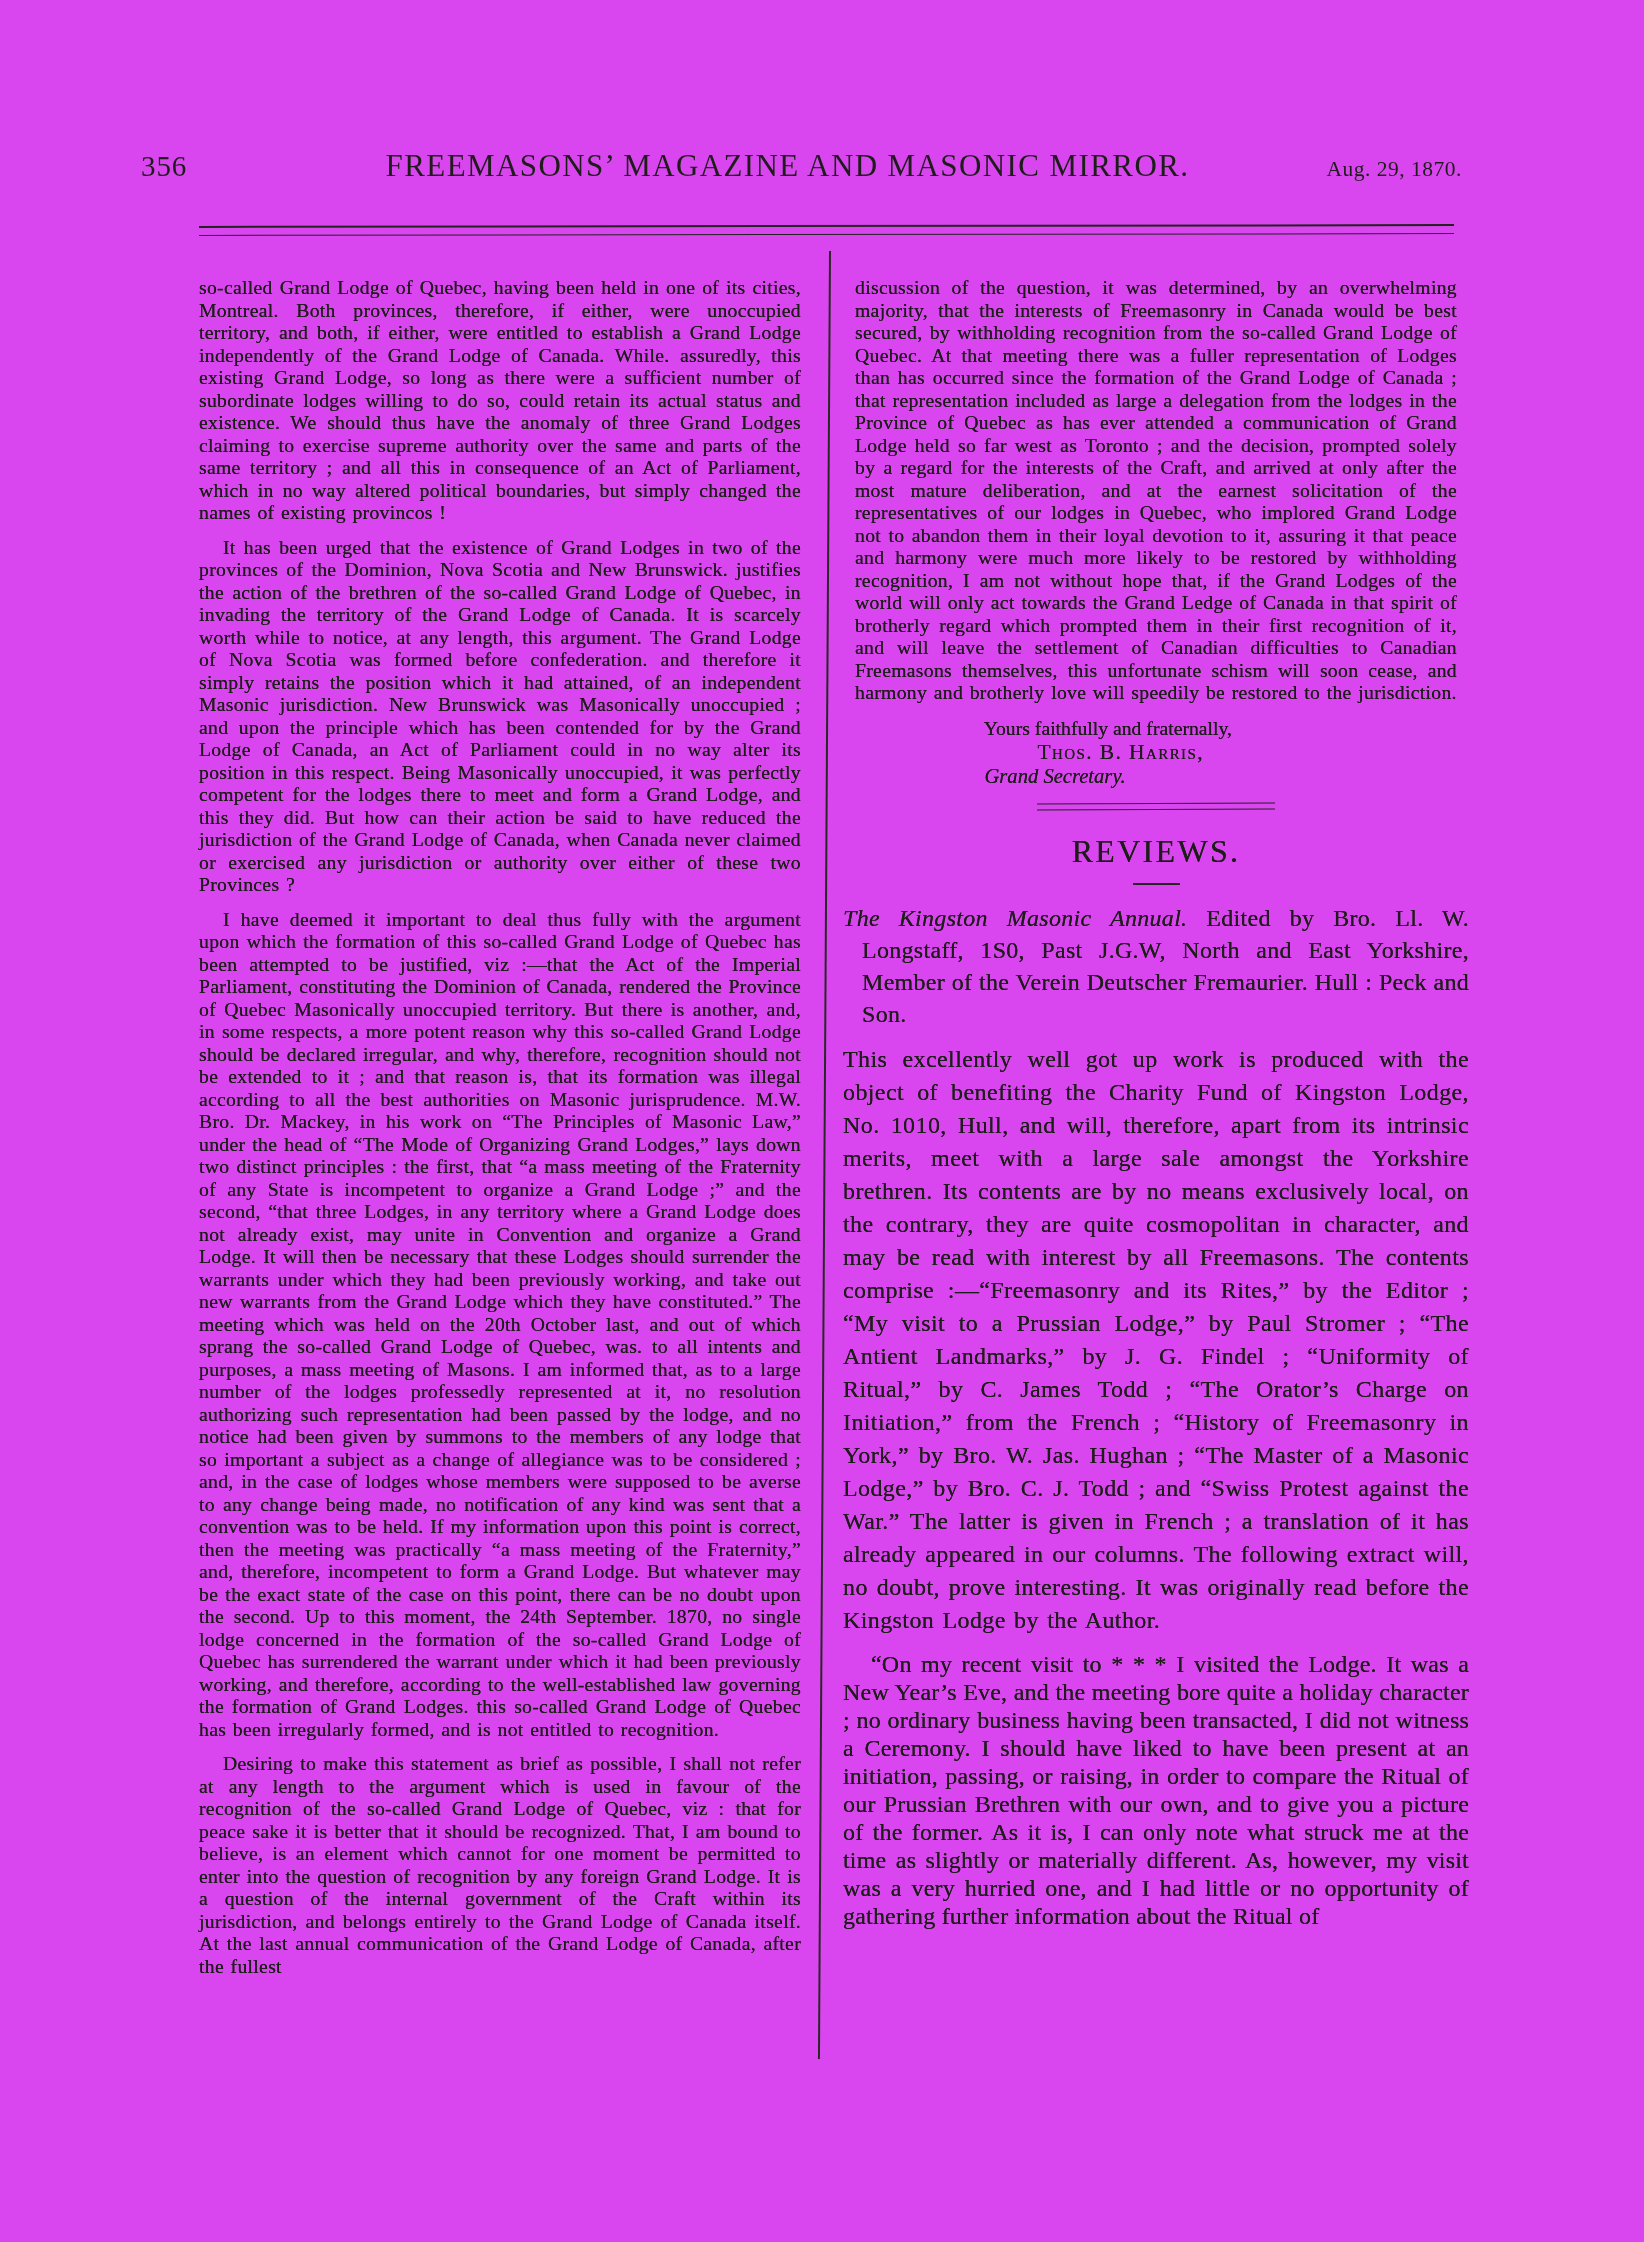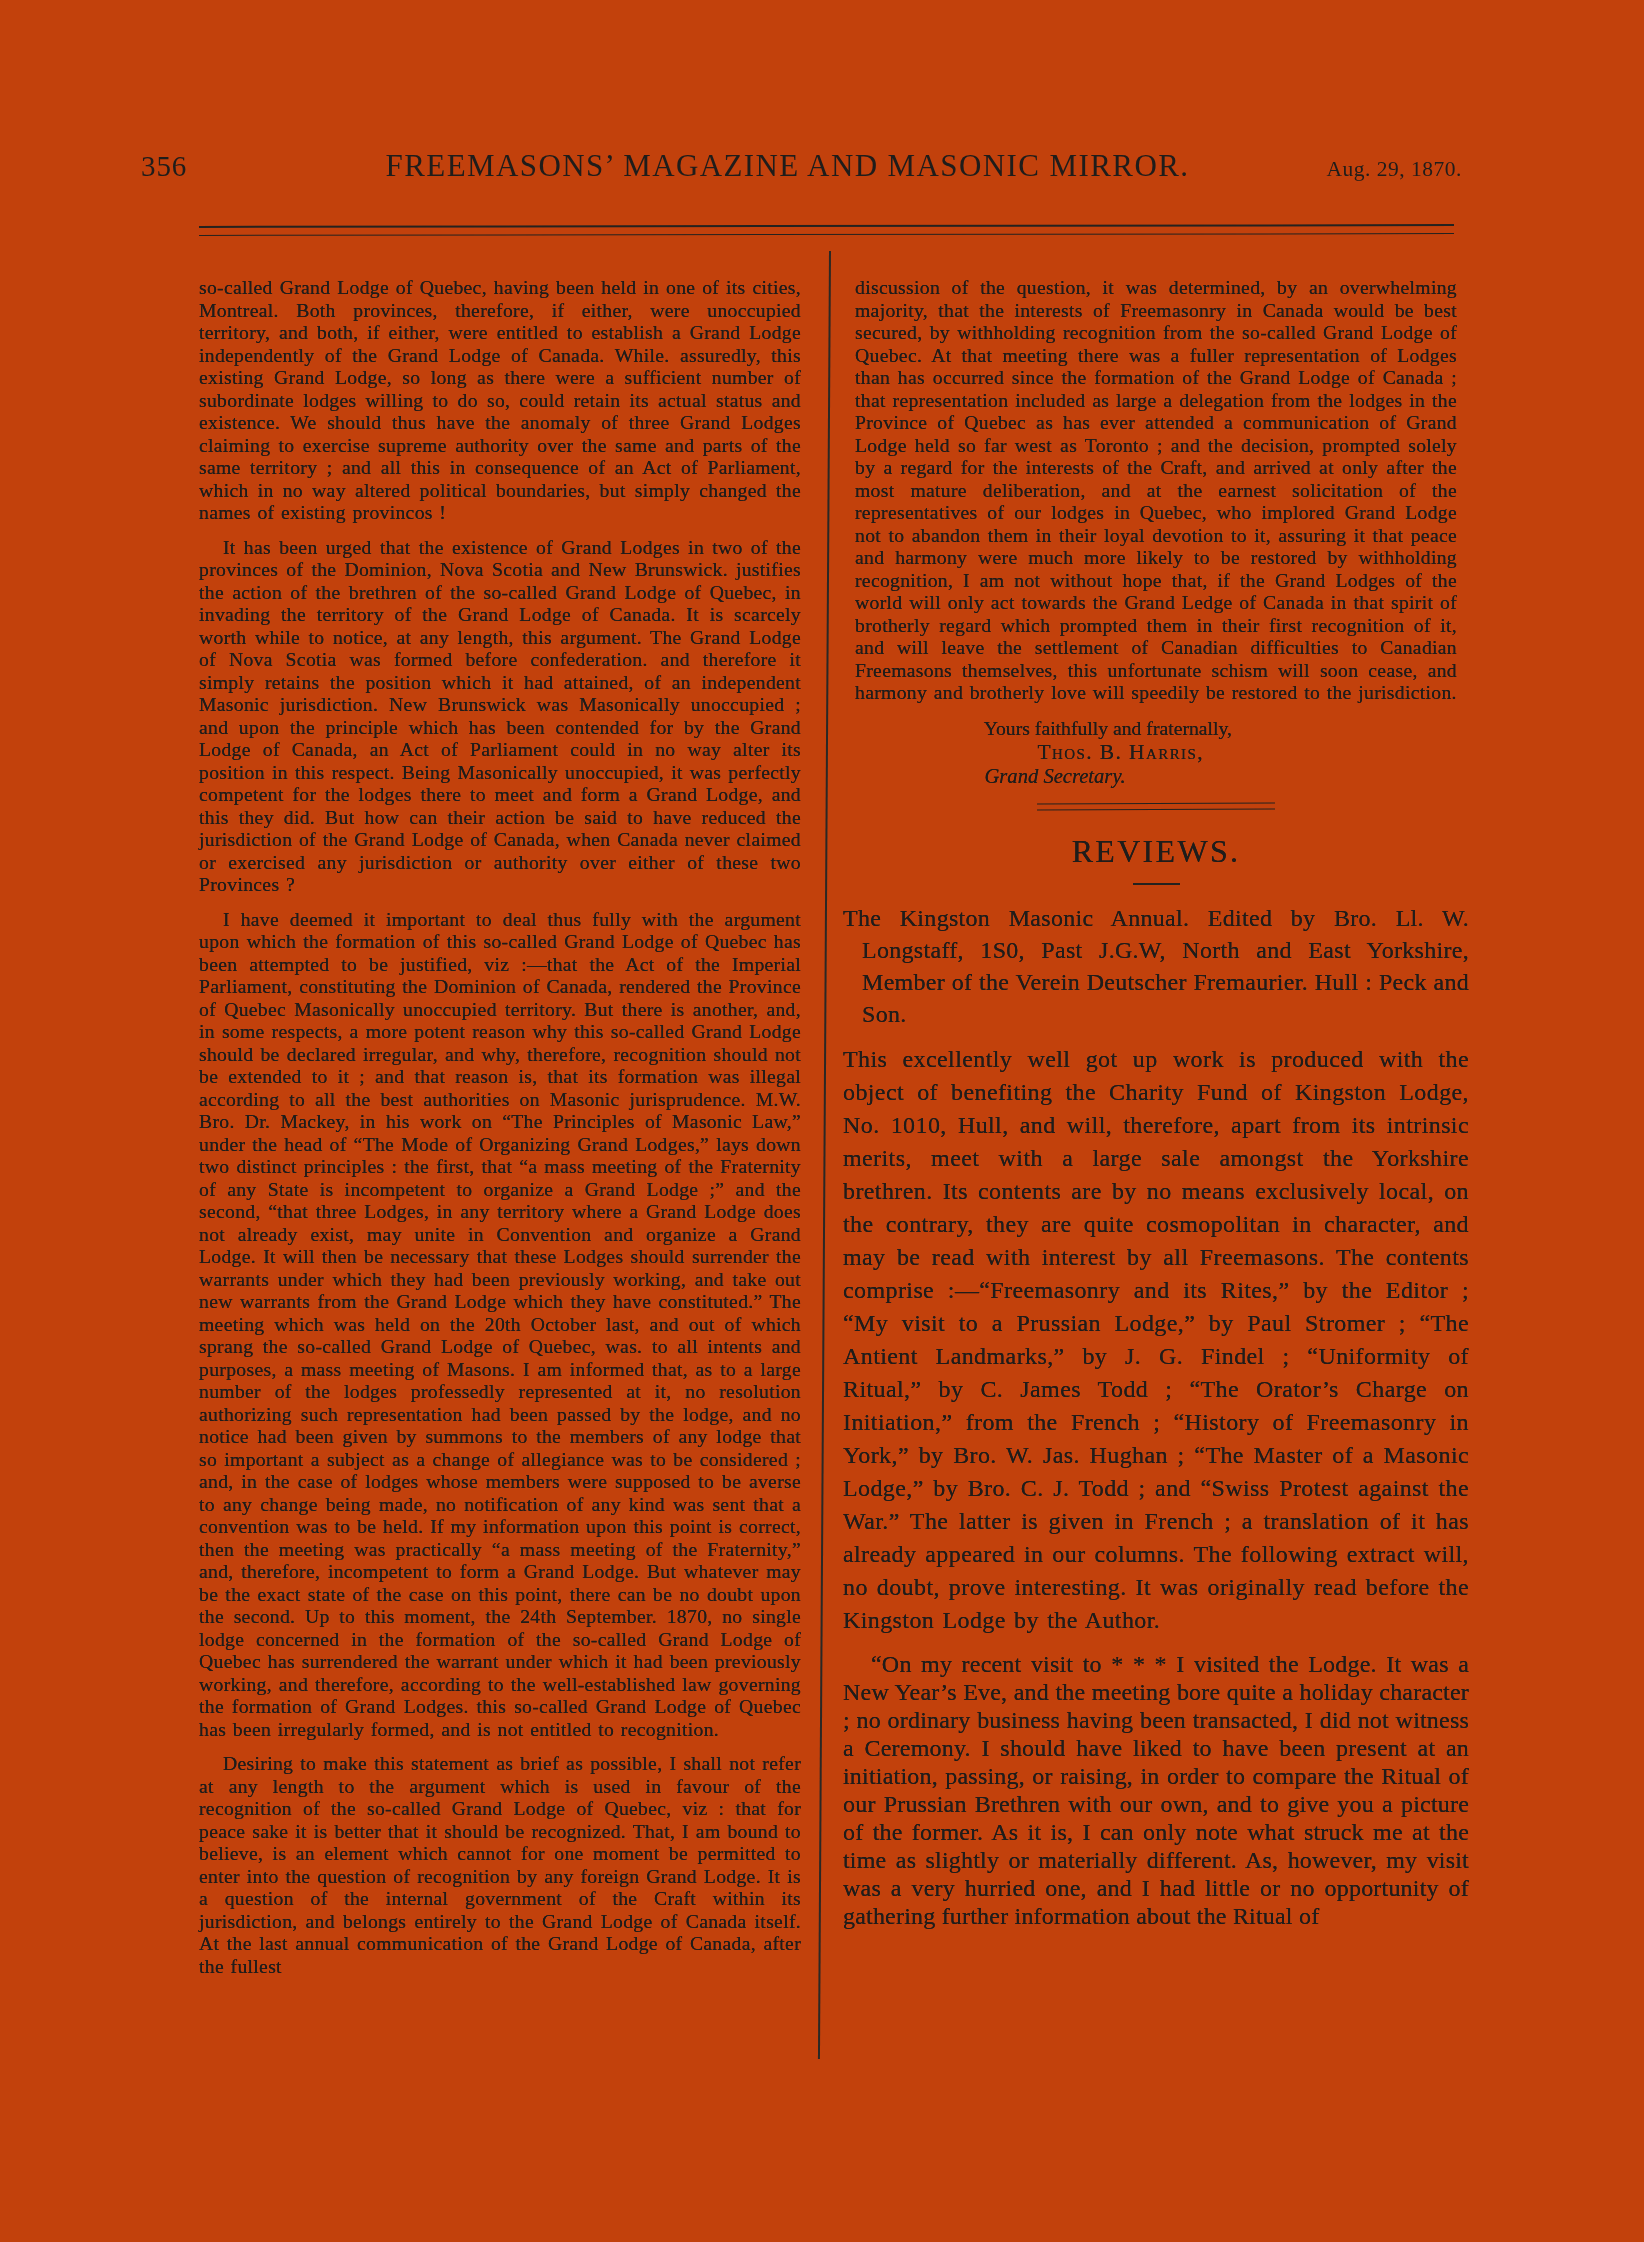--- a/index.html
+++ b/index.html
@@ -1,20 +1,20 @@
 <!DOCTYPE html>
 <html style="font-size:15px"><head>
 <meta charset="utf-8">
 <style>
   html, body { margin: 0; padding: 0; background: #ffffff; }
   .page {
     position: relative;
     width: 1644px;
     height: 2242px;
-    background: #c2410c;
+    background: #d946ef;
     color: #1f1d1b;
     font-family: "Liberation Serif", "DejaVu Serif", serif;
     overflow: hidden;
   }
 
   
   .masthead {
     position: absolute;
     top: 148px; left: 141px; width: 1321px;
     display: flex; align-items: baseline;
@@ -75,21 +75,21 @@
   .heading-rule { width: 47px; border-top: 2.8px solid #24221f; margin: 13px auto 0 auto; }
 
   
   .citation {
     margin: 17px 0 0 0;
     font-size: 24px; line-height: 32px; letter-spacing: 0.3px;
     text-align: justify; text-align-last: left;
     padding-left: 19px; text-indent: -19px;
     text-shadow: 0 0 0.4px #1f1d1b;
   }
-  .citation .cit-title { }
+  .citation .cit-title { font-style: italic; }
 
   
   .review-body {
     margin: 13px 0 0 0;
     font-size: 24px; line-height: 33px; letter-spacing: 0.4px; word-spacing: 1.9px;
     text-align: justify; text-align-last: left;
     text-shadow: 0 0 0.4px #1f1d1b;
   }
 
   .extract-heading {

